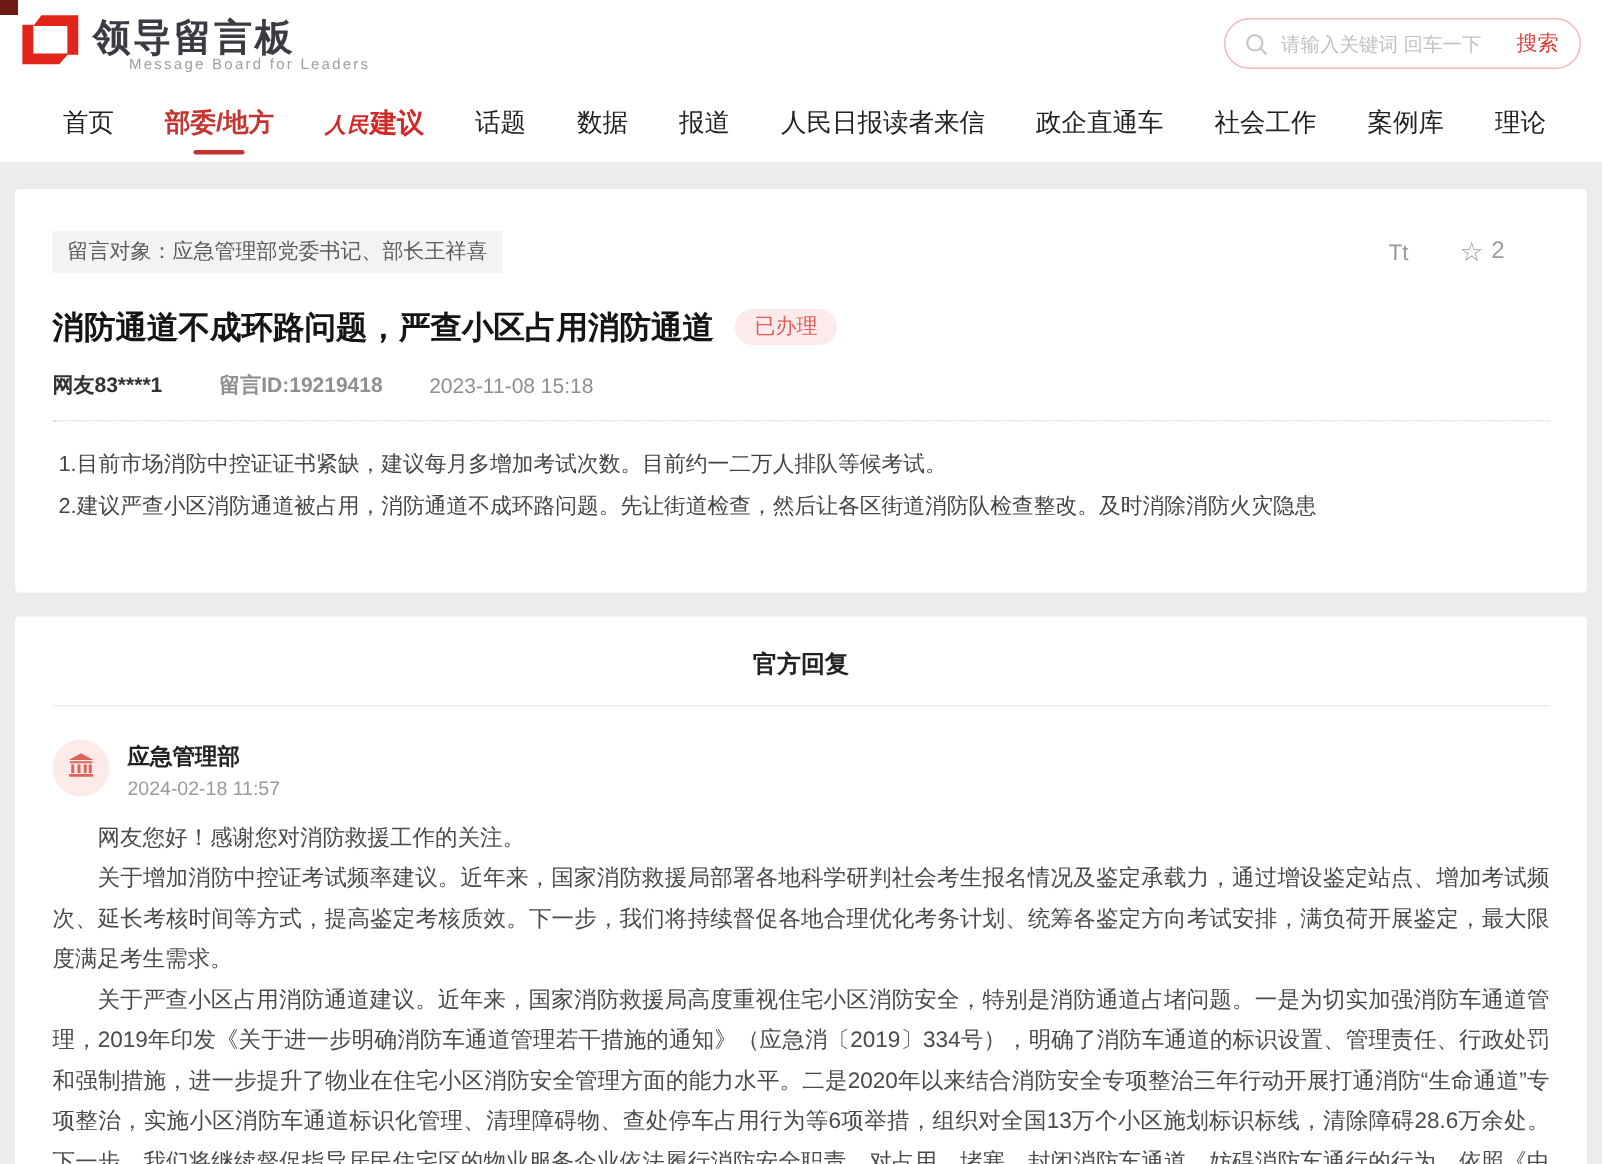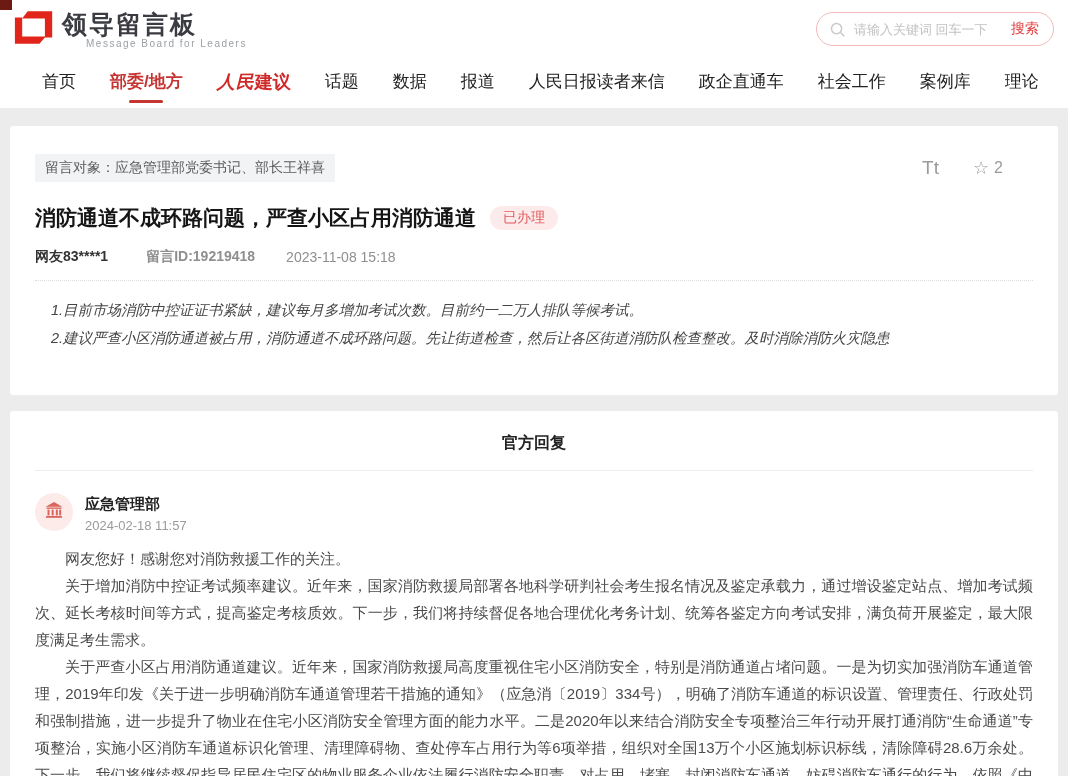--- a/index.html
+++ b/index.html
@@ -19,48 +19,48 @@
   .search-btn { color:#e13c3c; font-size:14px; background:none; border:none; cursor:pointer; padding:0 2px; }
 
   
   .nav { background:#fff; height:50px; display:flex; align-items:center; padding:0 12px 0 25px; }
   .nav-item { position:relative; font-size:17px; color:#222; padding:0 17px; height:50px; line-height:48px;
     cursor:pointer; white-space:nowrap; text-decoration:none; }
   .nav-item.active { color:#c43431; font-weight:bold; }
   .nav-item.active::after { content:""; position:absolute; left:50%; transform:translateX(-50%);
     bottom:5px; width:34px; height:3px; background:#c43431; border-radius:2px; }
   .nav-item.brand { color:#cf2a28; font-weight:bold; }
-  .nav-item.brand .p1 { font-style:italic; font-size:18px; letter-spacing:1px; }
+  .nav-item.brand .p1 { font-style:italic; font-size:14px; letter-spacing:1px; }
   .nav-item.brand .p2 { font-size:18px; }
 
   
   .main { padding:18px 10px 0; }
   .card { background:#fff; border-radius:3px; }
   .card1 { padding:28px 25px 42px; margin-bottom:16px; }
   .card2 { padding:22px 25px 24px; min-height:400px; }
 
   .card1-top { display:flex; align-items:center; }
   .target-tag { display:inline-block; background:#f2f3f5; color:#5c5c5c; font-size:14px; padding:5px 10px; }
   .tools { margin-left:auto; display:flex; align-items:center; gap:34px; color:#9b9b9b; margin-right:30px; }
-  .tool-font { font-size:19px; cursor:pointer; }
+  .tool-font { font-size:15px; cursor:pointer; }
   .tool-star { font-size:16px; cursor:pointer; display:flex; align-items:center; gap:5px; }
   .tool-star .glyph { font-size:18px; }
 
   .title-row { margin-top:22px; display:flex; align-items:center; }
   .msg-title { font-size:21px; font-weight:bold; color:#151515; }
   .status-badge { margin-left:14px; background:#fdeaea; color:#e05c5c; font-size:14px;
     padding:3px 13px; border-radius:13px; white-space:nowrap; }
 
   .meta-row { margin-top:16px; font-size:14px; color:#8f8f8f; display:flex; align-items:center;
     padding-bottom:14px; border-bottom:1px dotted #dcdcdc; }
   .meta-author { color:#333; font-weight:bold; margin-right:38px; }
   .meta-id { margin-right:31px;font-weight:bold; }
 
   .msg-body { margin-top:16px; font-size:14.5px; color:#454545; }
-  .msg-body p { line-height:26px; margin:2px 16px;font-style:italic; }
+  .msg-body p { line-height:26px; margin:2px 4px; }
 
   
   .reply-head { font-size:16px; font-weight:bold; color:#222;text-align:center; }
   .reply-divider { border:none; border-top:1px solid #ededed; margin-top:16px; }
   .agency-row { margin-top:22px; display:flex; gap:12px; }
   .avatar { width:38px; height:38px; border-radius:50%; background:#fcebe9; display:flex;
     align-items:center; justify-content:center; flex:0 0 38px; }
   .agency-name { font-size:15px; font-weight:bold; color:#222; padding-top:2px; }
   .agency-date { font-size:13px; color:#9b9b9b; margin-top:4px; }
 

